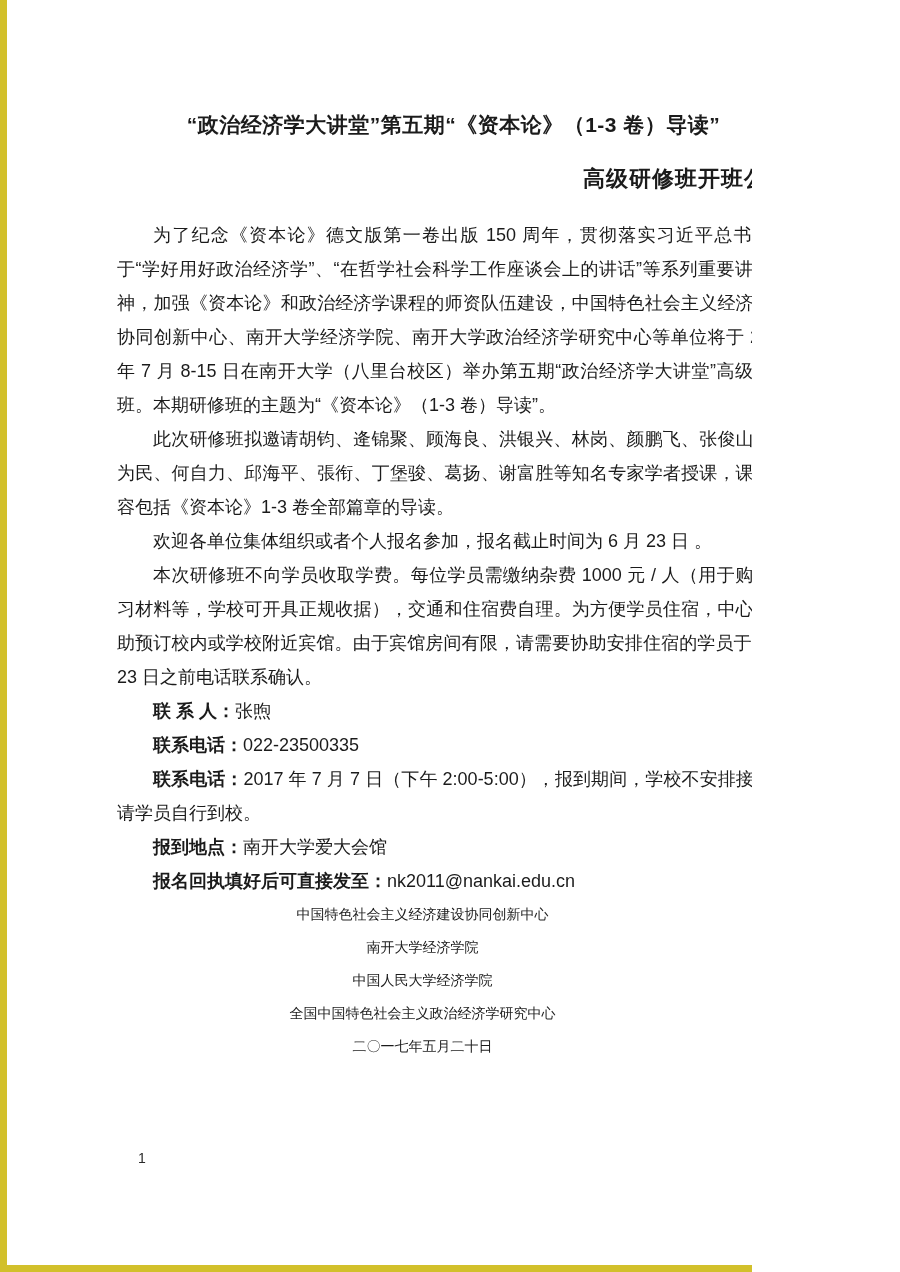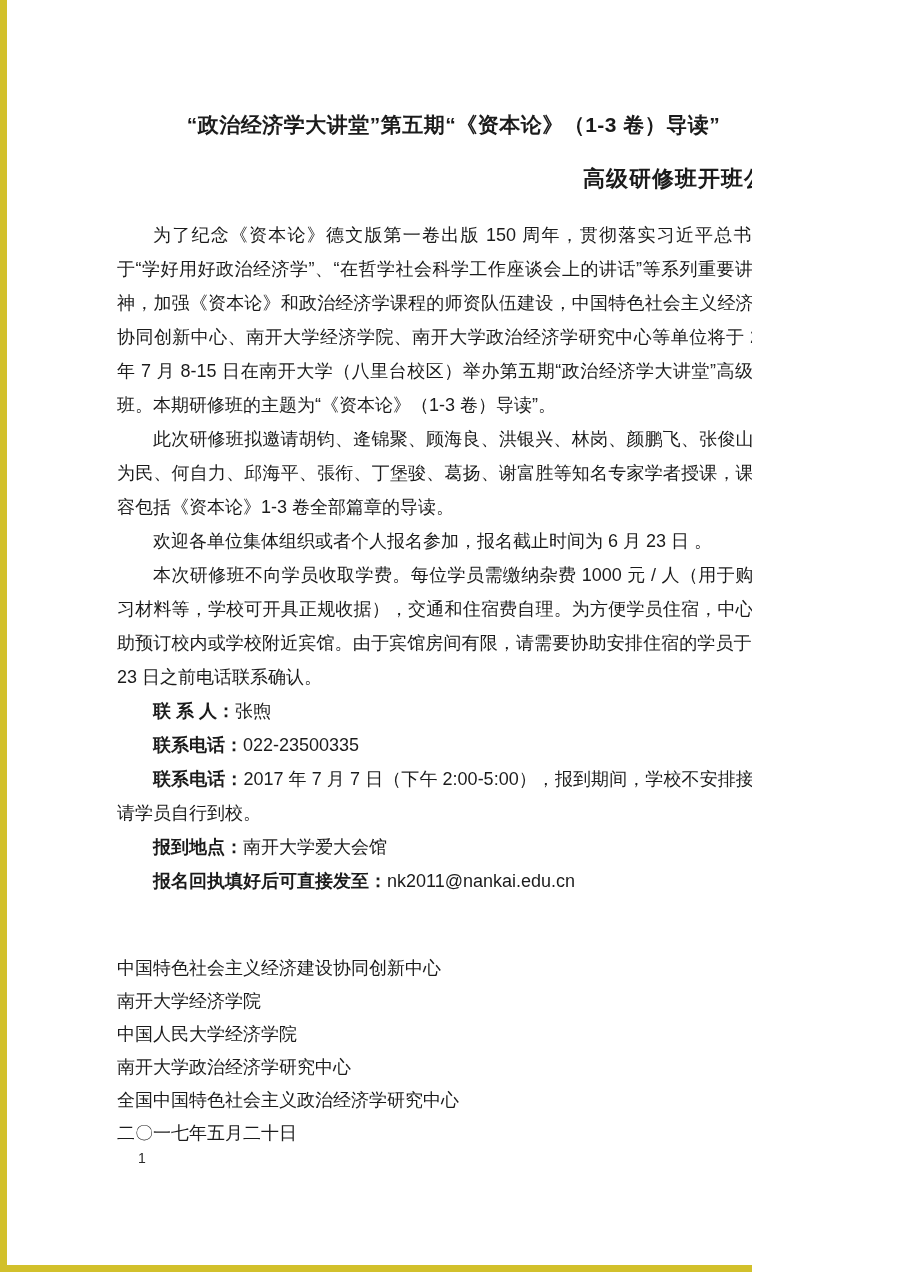--- a/index.html
+++ b/index.html
@@ -47,24 +47,23 @@
   }
   .contact {
     font-size: 18px;
     line-height: 34px;
     text-align: justify;
     text-indent: 36px;
     margin: 0;
   }
   .contact b { font-weight: bold; margin-top: 40px; }
   .signatures {
-    margin-top: 54px;
-    text-align: left;
+    text-align: center;
     padding-right: 62px;
-    font-size: 18px;
+    font-size: 14px;
     line-height: 33px;
   }
   .signatures p { margin: 0; }
   .page-number {
     position: absolute;
     left: 131px;
     top: 1150px;
     font-size: 14px;
     color: #2a2a2a;
   }
@@ -88,21 +87,20 @@
       <p class="contact"><b>联系电话：</b><span>022-23500335</span></p>
       <p class="contact"><b>联系电话：</b><span>2017 年 7 月 7 日（下午 2:00-5:00），报到期间，学校不安排接站，请学员自行到校。</span></p>
       <p class="contact"><b>报到地点：</b><span>南开大学爱大会馆</span></p>
       <p class="contact"><b>报名回执填好后可直接发至：</b><span>nk2011@nankai.edu.cn</span></p>
     </div>
 
     <div class="signatures">
       <p>中国特色社会主义经济建设协同创新中心</p>
       <p>南开大学经济学院</p>
       <p>中国人民大学经济学院</p>
-      <p>南开大学政治经济学研究中心</p>
       <p>全国中国特色社会主义政治经济学研究中心</p>
       <p>二〇一七年五月二十日</p>
     </div>
 
   </div>
 
   <div class="page-number">1</div>
 </div>
 
 </body></html>

